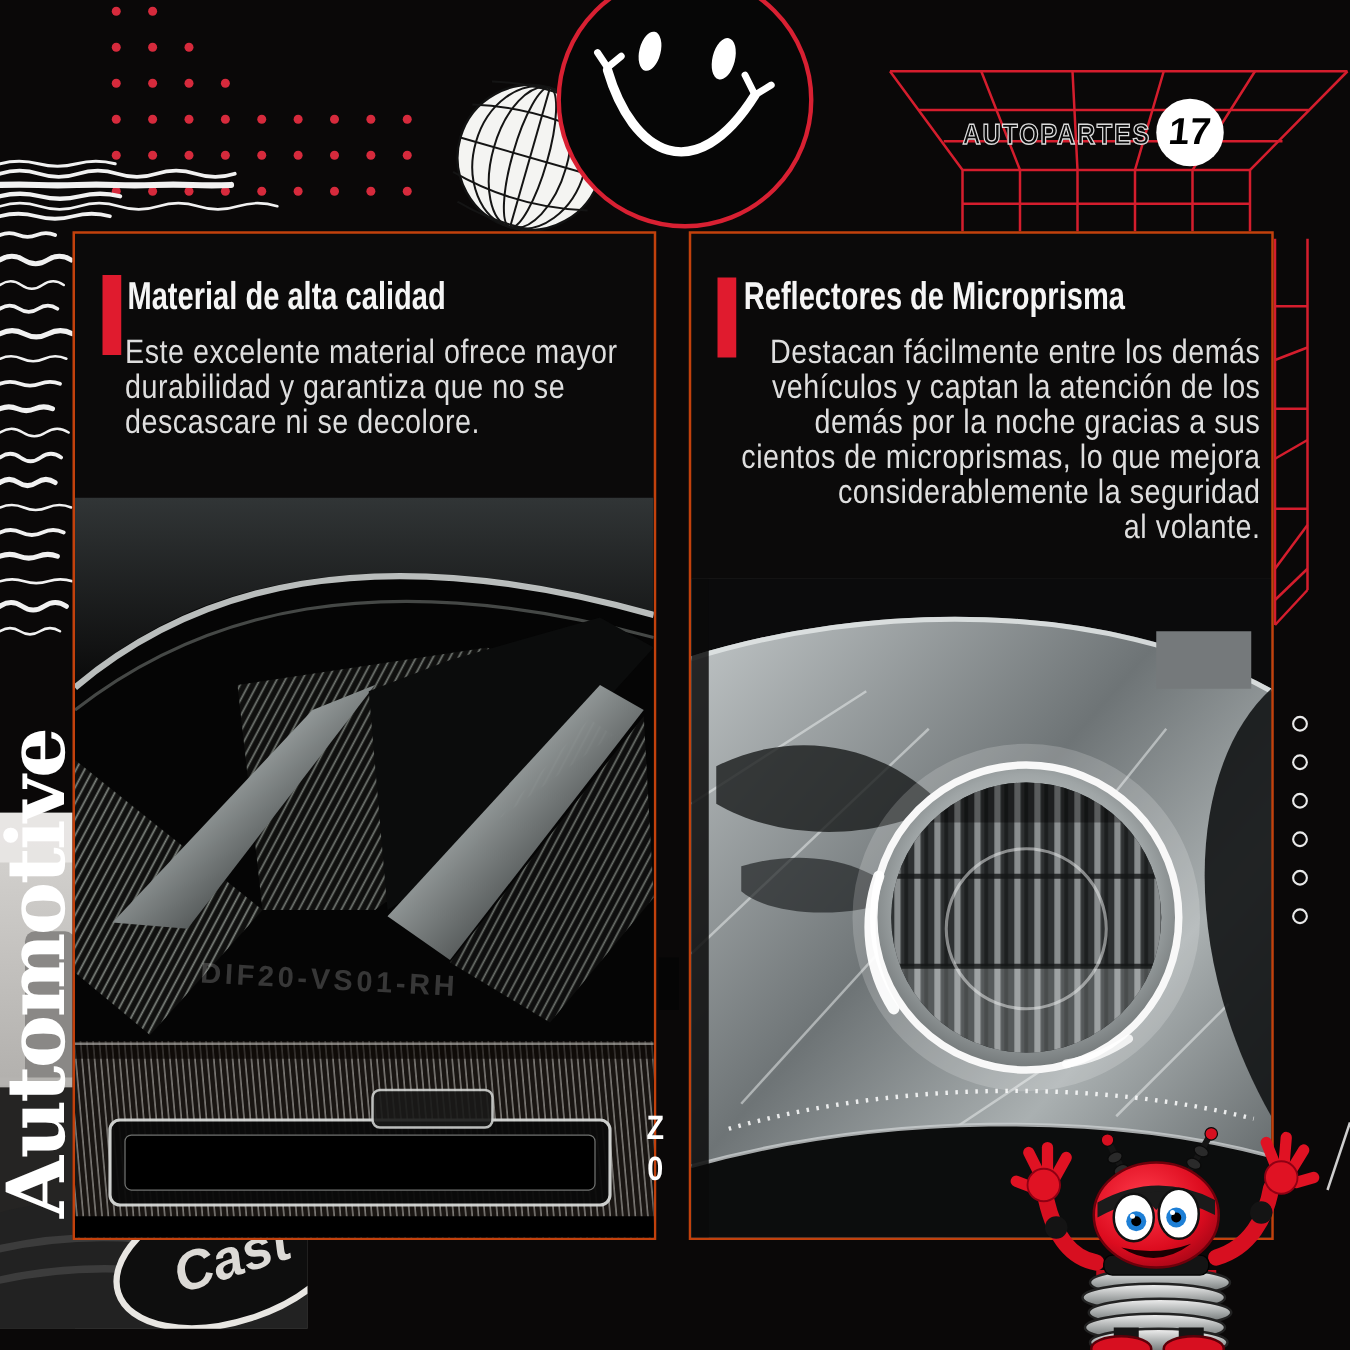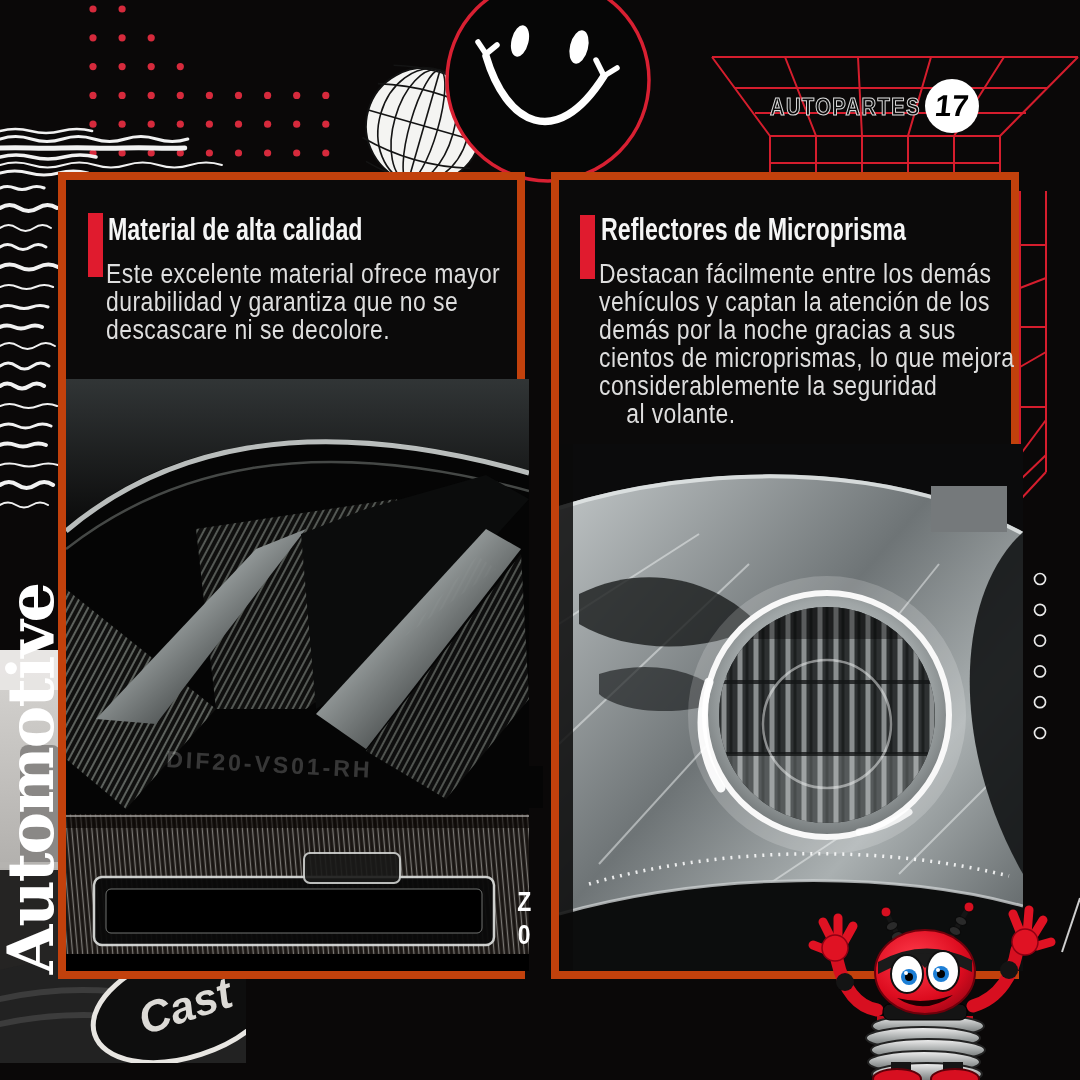--- a/index.html
+++ b/index.html
@@ -15,24 +15,24 @@
           transform:rotate(-90deg);color:#fff;font-family:"DejaVu Serif",serif;
           font-weight:700;font-size:64px;letter-spacing:-2px;text-align:center;line-height:64px;}
   
   .logo-text{position:absolute;left:770px;top:94px;z-index:5;font-size:23px;font-weight:700;
              letter-spacing:1.5px;color:#0a0a0a;-webkit-text-stroke:1.1px #dcdcdc;
              transform:scaleX(.88);transform-origin:left top;white-space:nowrap;}
   .logo-circle{position:absolute;left:925px;top:79px;width:54px;height:54px;z-index:5;
                background:#fff;border-radius:50%;display:flex;align-items:center;justify-content:center;}
   .logo-circle span{font-weight:800;font-size:30px;color:#000;transform:skewX(-6deg);}
   
-  .panel{position:absolute;top:172px;height:807px;background:#0b0a0a;border:8px solid #c2410c;
+  .panel{position:absolute;top:185px;height:807px;background:#0b0a0a;border:2px solid #c2410c;
          box-sizing:border-box;z-index:10;}
   .panel-left{left:58px;width:467px;}
-  .panel-right{left:551px;width:468px;}
+  .panel-right{left:551px;width:468px;text-align:right;}
   .accent-bar{position:absolute;width:15px;height:64px;background:#e01b2e;}
   .panel-left .accent-bar{left:22px;top:33px;}
   .panel-right .accent-bar{left:21px;top:35px;}
   .panel-title{position:absolute;left:42px;top:32px;color:#f5f5f5;font-weight:700;font-size:31px;
                white-space:pre;transform:scaleX(.75);transform-origin:left top;}
   .panel-body{position:absolute;left:40px;top:80px;color:#dedede;font-weight:400;font-size:27px;
               line-height:28px;letter-spacing:.5px;white-space:pre;transform:scaleX(.85);
               transform-origin:left top;}
   .panel-photo{position:absolute;left:0;bottom:0;}
   

